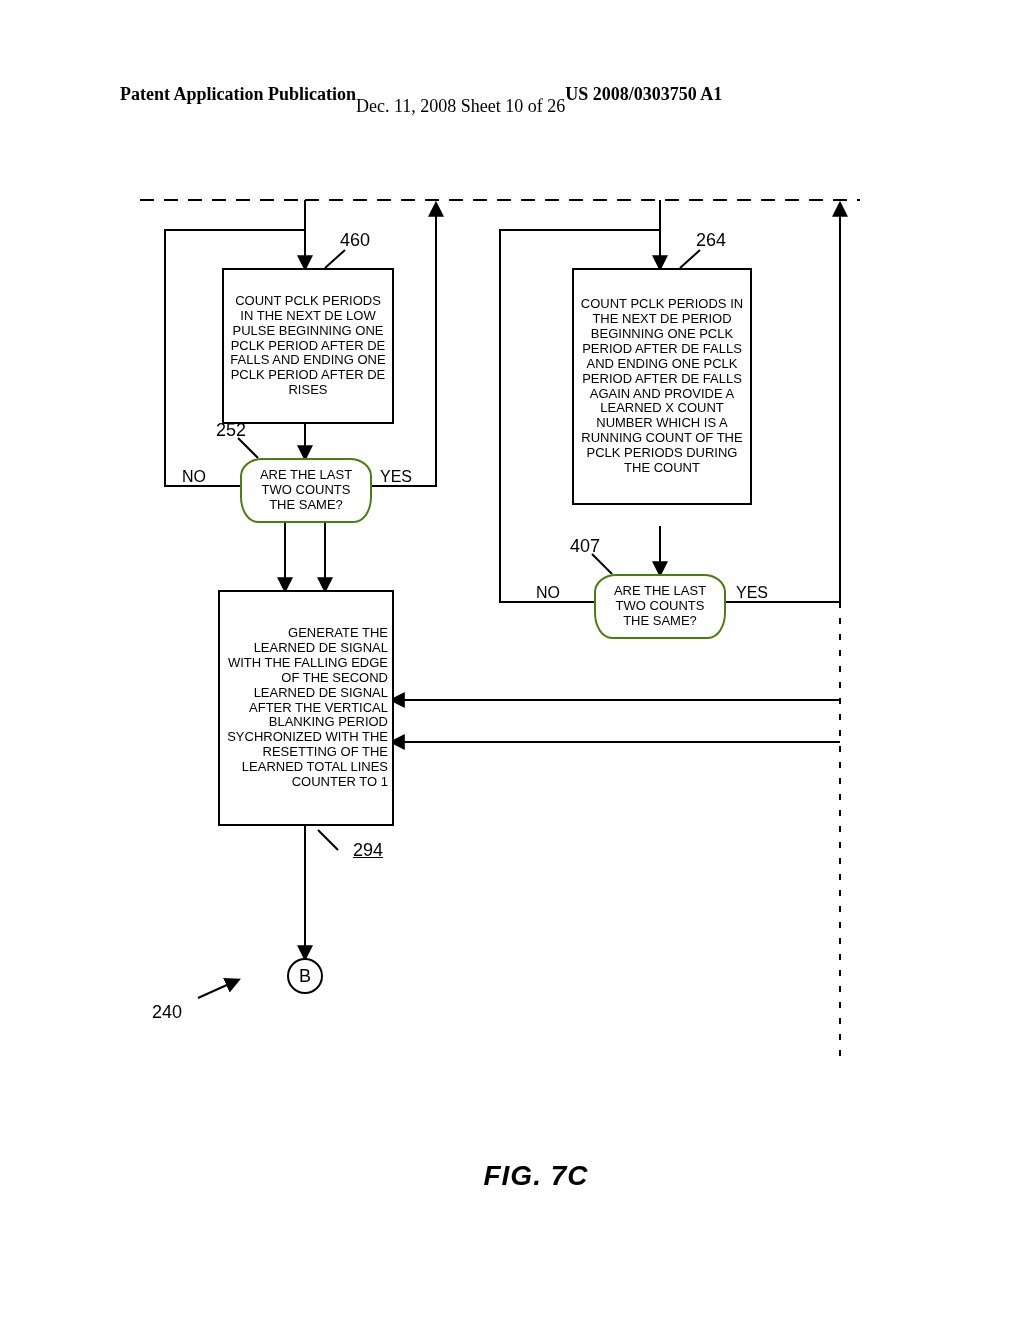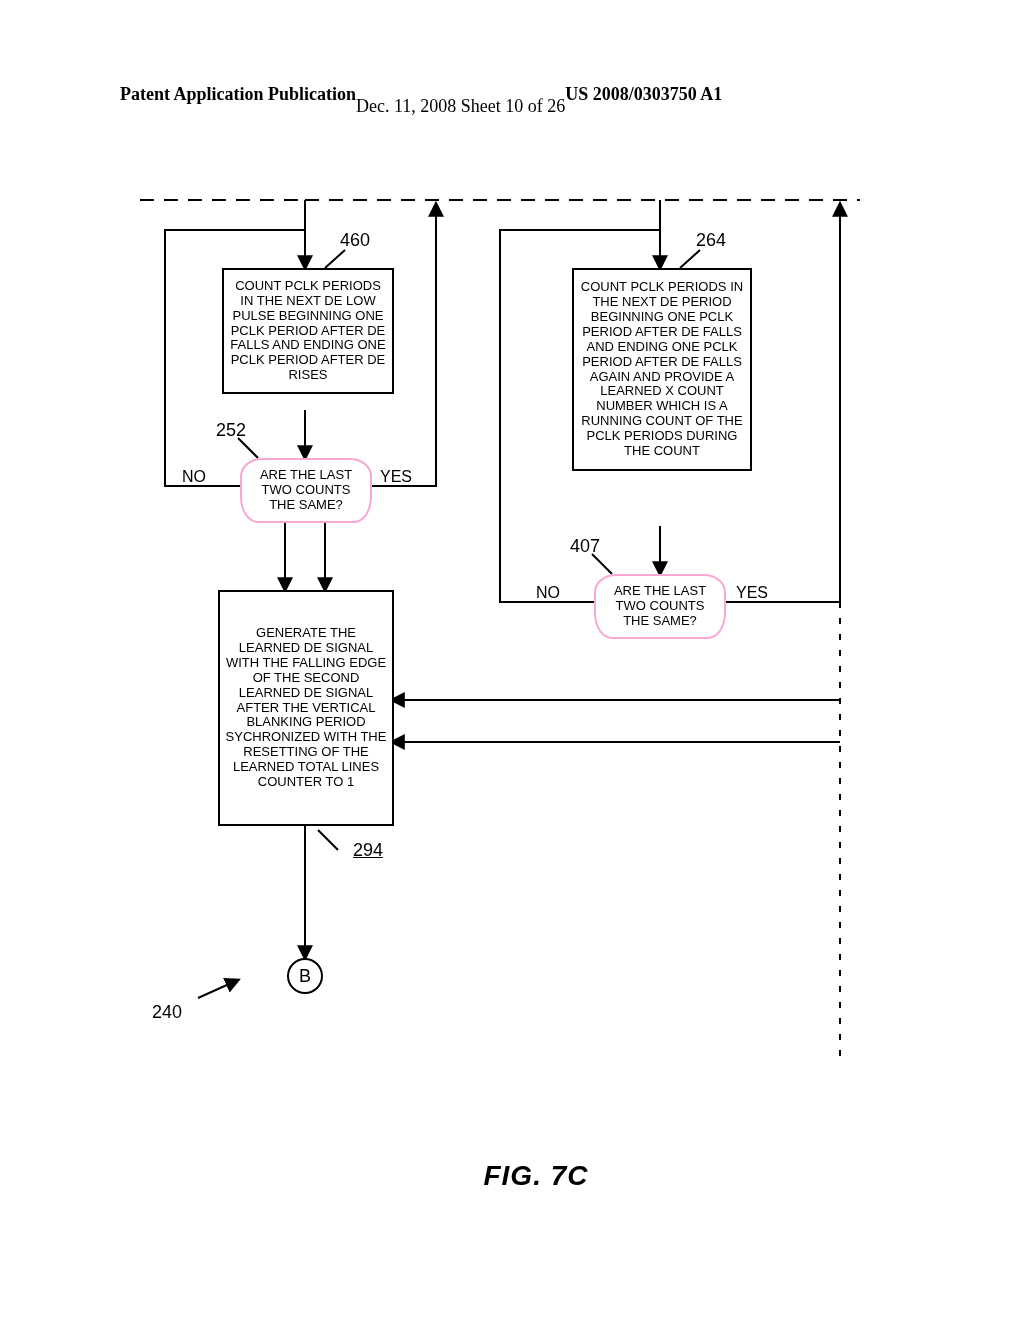--- a/index.html
+++ b/index.html
@@ -46,21 +46,21 @@
     justify-content: center;
   }
   .decision {
     position: absolute;
     font-family: Arial, Helvetica, sans-serif;
     font-size: 13px;
     line-height: 1.15;
     text-align: center;
   }
   .decision-body {
-    border: 2px solid #f9a8d4;
+    border: 2px solid #4d7c0f;
     border-radius: 22px 22px 18px 18px / 18px 18px 26px 26px;
     padding: 8px 14px;
     background:#fff;
   }
   .ref-label {
     position: absolute;
     font-family: Arial, Helvetica, sans-serif;
     font-size: 18px;
   }
   .small-label {
@@ -167,35 +167,35 @@
     <div class="ref-label" style="left:556px; top:40px;">264</div>
     <div class="ref-label" style="left:430px; top:346px;">407</div>
     <div class="ref-label" style="left:213px; top:650px;text-decoration:underline;">294</div>
     <div class="ref-label" style="left:12px;  top:800px;margin-top:12px;">240</div>
 
     <div class="small-label" style="left:42px;  top:278px;">NO</div>
     <div class="small-label" style="left:240px; top:278px;">YES</div>
     <div class="small-label" style="left:396px; top:394px;">NO</div>
     <div class="small-label" style="left:596px; top:394px;">YES</div>
 
-    <div class="box" style="left:82px; top:78px; width:172px; height:126px;">
+    <div class="box" style="left:82px; top:78px; width:172px; height:156px;">
       <span>COUNT PCLK PERIODS IN THE NEXT DE LOW PULSE BEGINNING ONE PCLK PERIOD AFTER DE FALLS AND ENDING ONE PCLK PERIOD AFTER DE RISES</span>
     </div>
 
     <div class="decision" style="left:100px; top:268px; width:132px;">
       <div class="decision-body">
         <span>ARE THE LAST TWO COUNTS THE SAME?</span>
       </div>
     </div>
 
-    <div class="box" style="left:78px; top:400px; width:176px; height:236px;">
+    <div class="box" style="left:78px; top:400px; width:176px; height:236px;text-align:right;">
       <span>GENERATE THE LEARNED DE SIGNAL WITH THE FALLING EDGE OF THE SECOND LEARNED DE SIGNAL AFTER THE VERTICAL BLANKING PERIOD SYCHRONIZED WITH THE RESETTING OF THE LEARNED TOTAL LINES COUNTER TO 1</span>
     </div>
 
-    <div class="box" style="left:432px; top:78px; width:180px; height:203px;">
+    <div class="box" style="left:432px; top:78px; width:180px; height:237px;">
       <span>COUNT PCLK PERIODS IN THE NEXT DE PERIOD BEGINNING ONE PCLK PERIOD AFTER DE FALLS AND ENDING ONE PCLK PERIOD AFTER DE FALLS AGAIN AND PROVIDE A LEARNED X COUNT NUMBER WHICH IS A RUNNING COUNT OF THE PCLK PERIODS DURING THE COUNT</span>
     </div>
 
     <div class="decision" style="left:454px; top:384px; width:132px;">
       <div class="decision-body">
         <span>ARE THE LAST TWO COUNTS THE SAME?</span>
       </div>
     </div>
 
     <div class="connector-B" style="left:147px; top:768px;">

